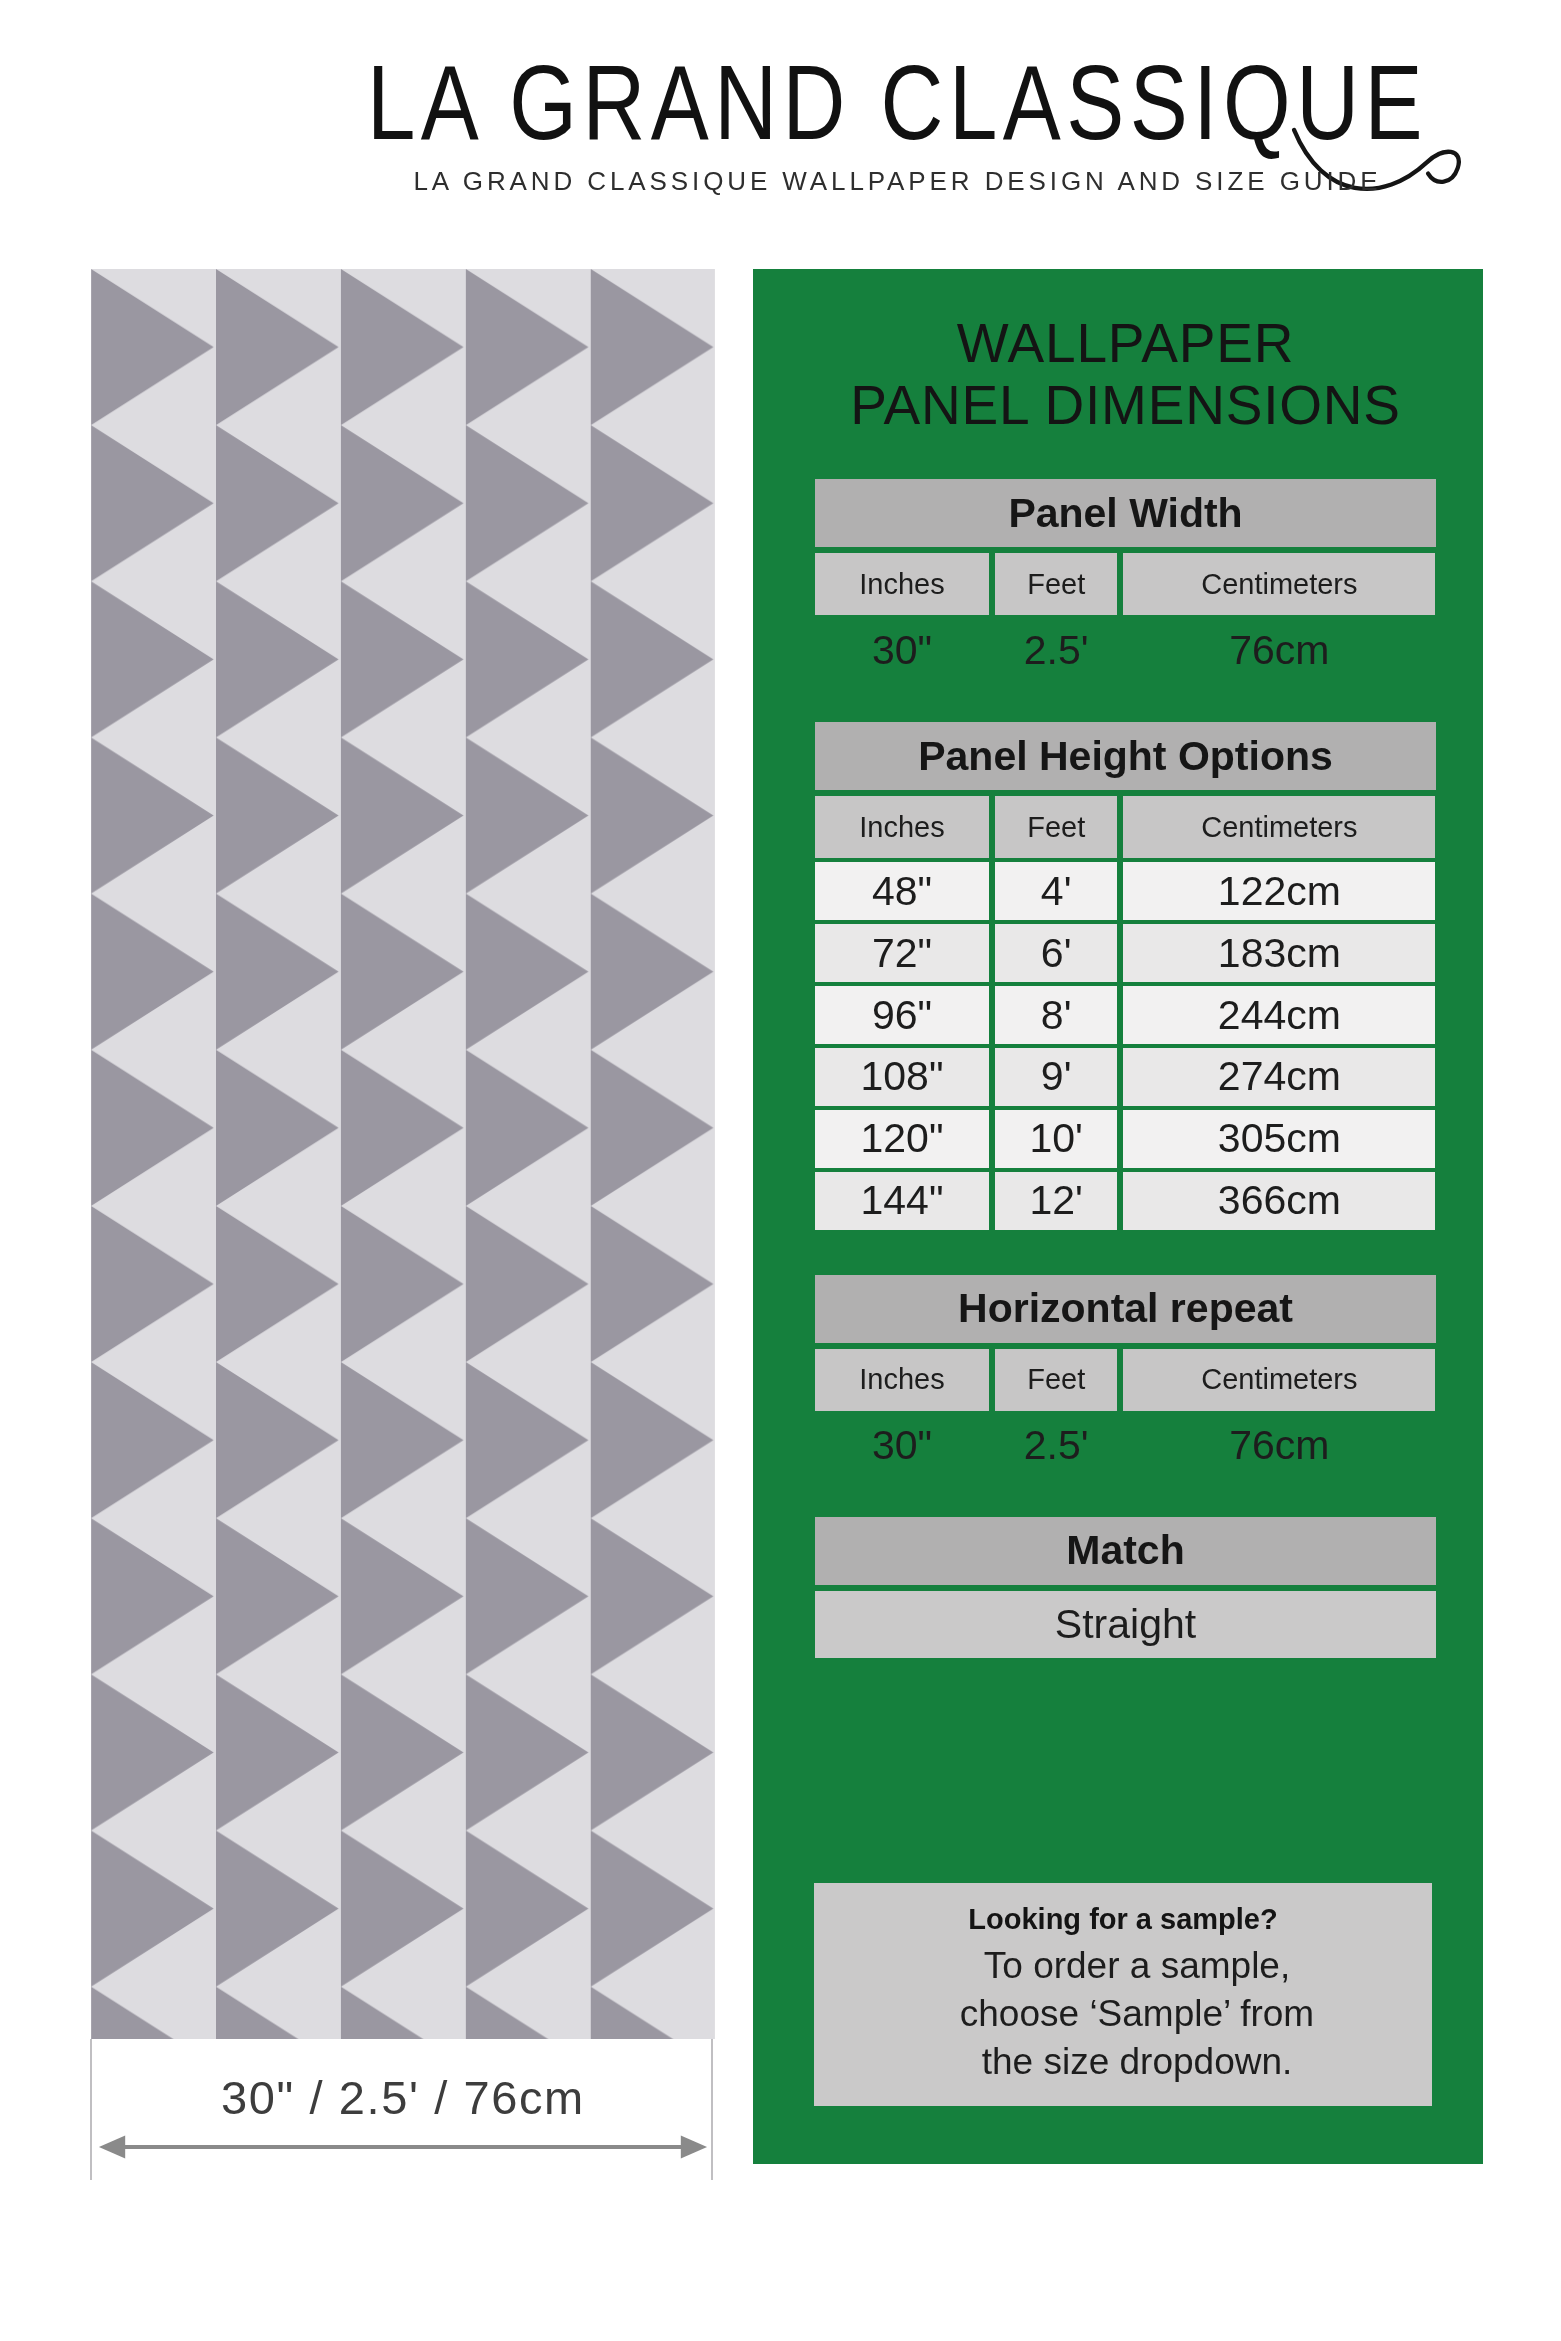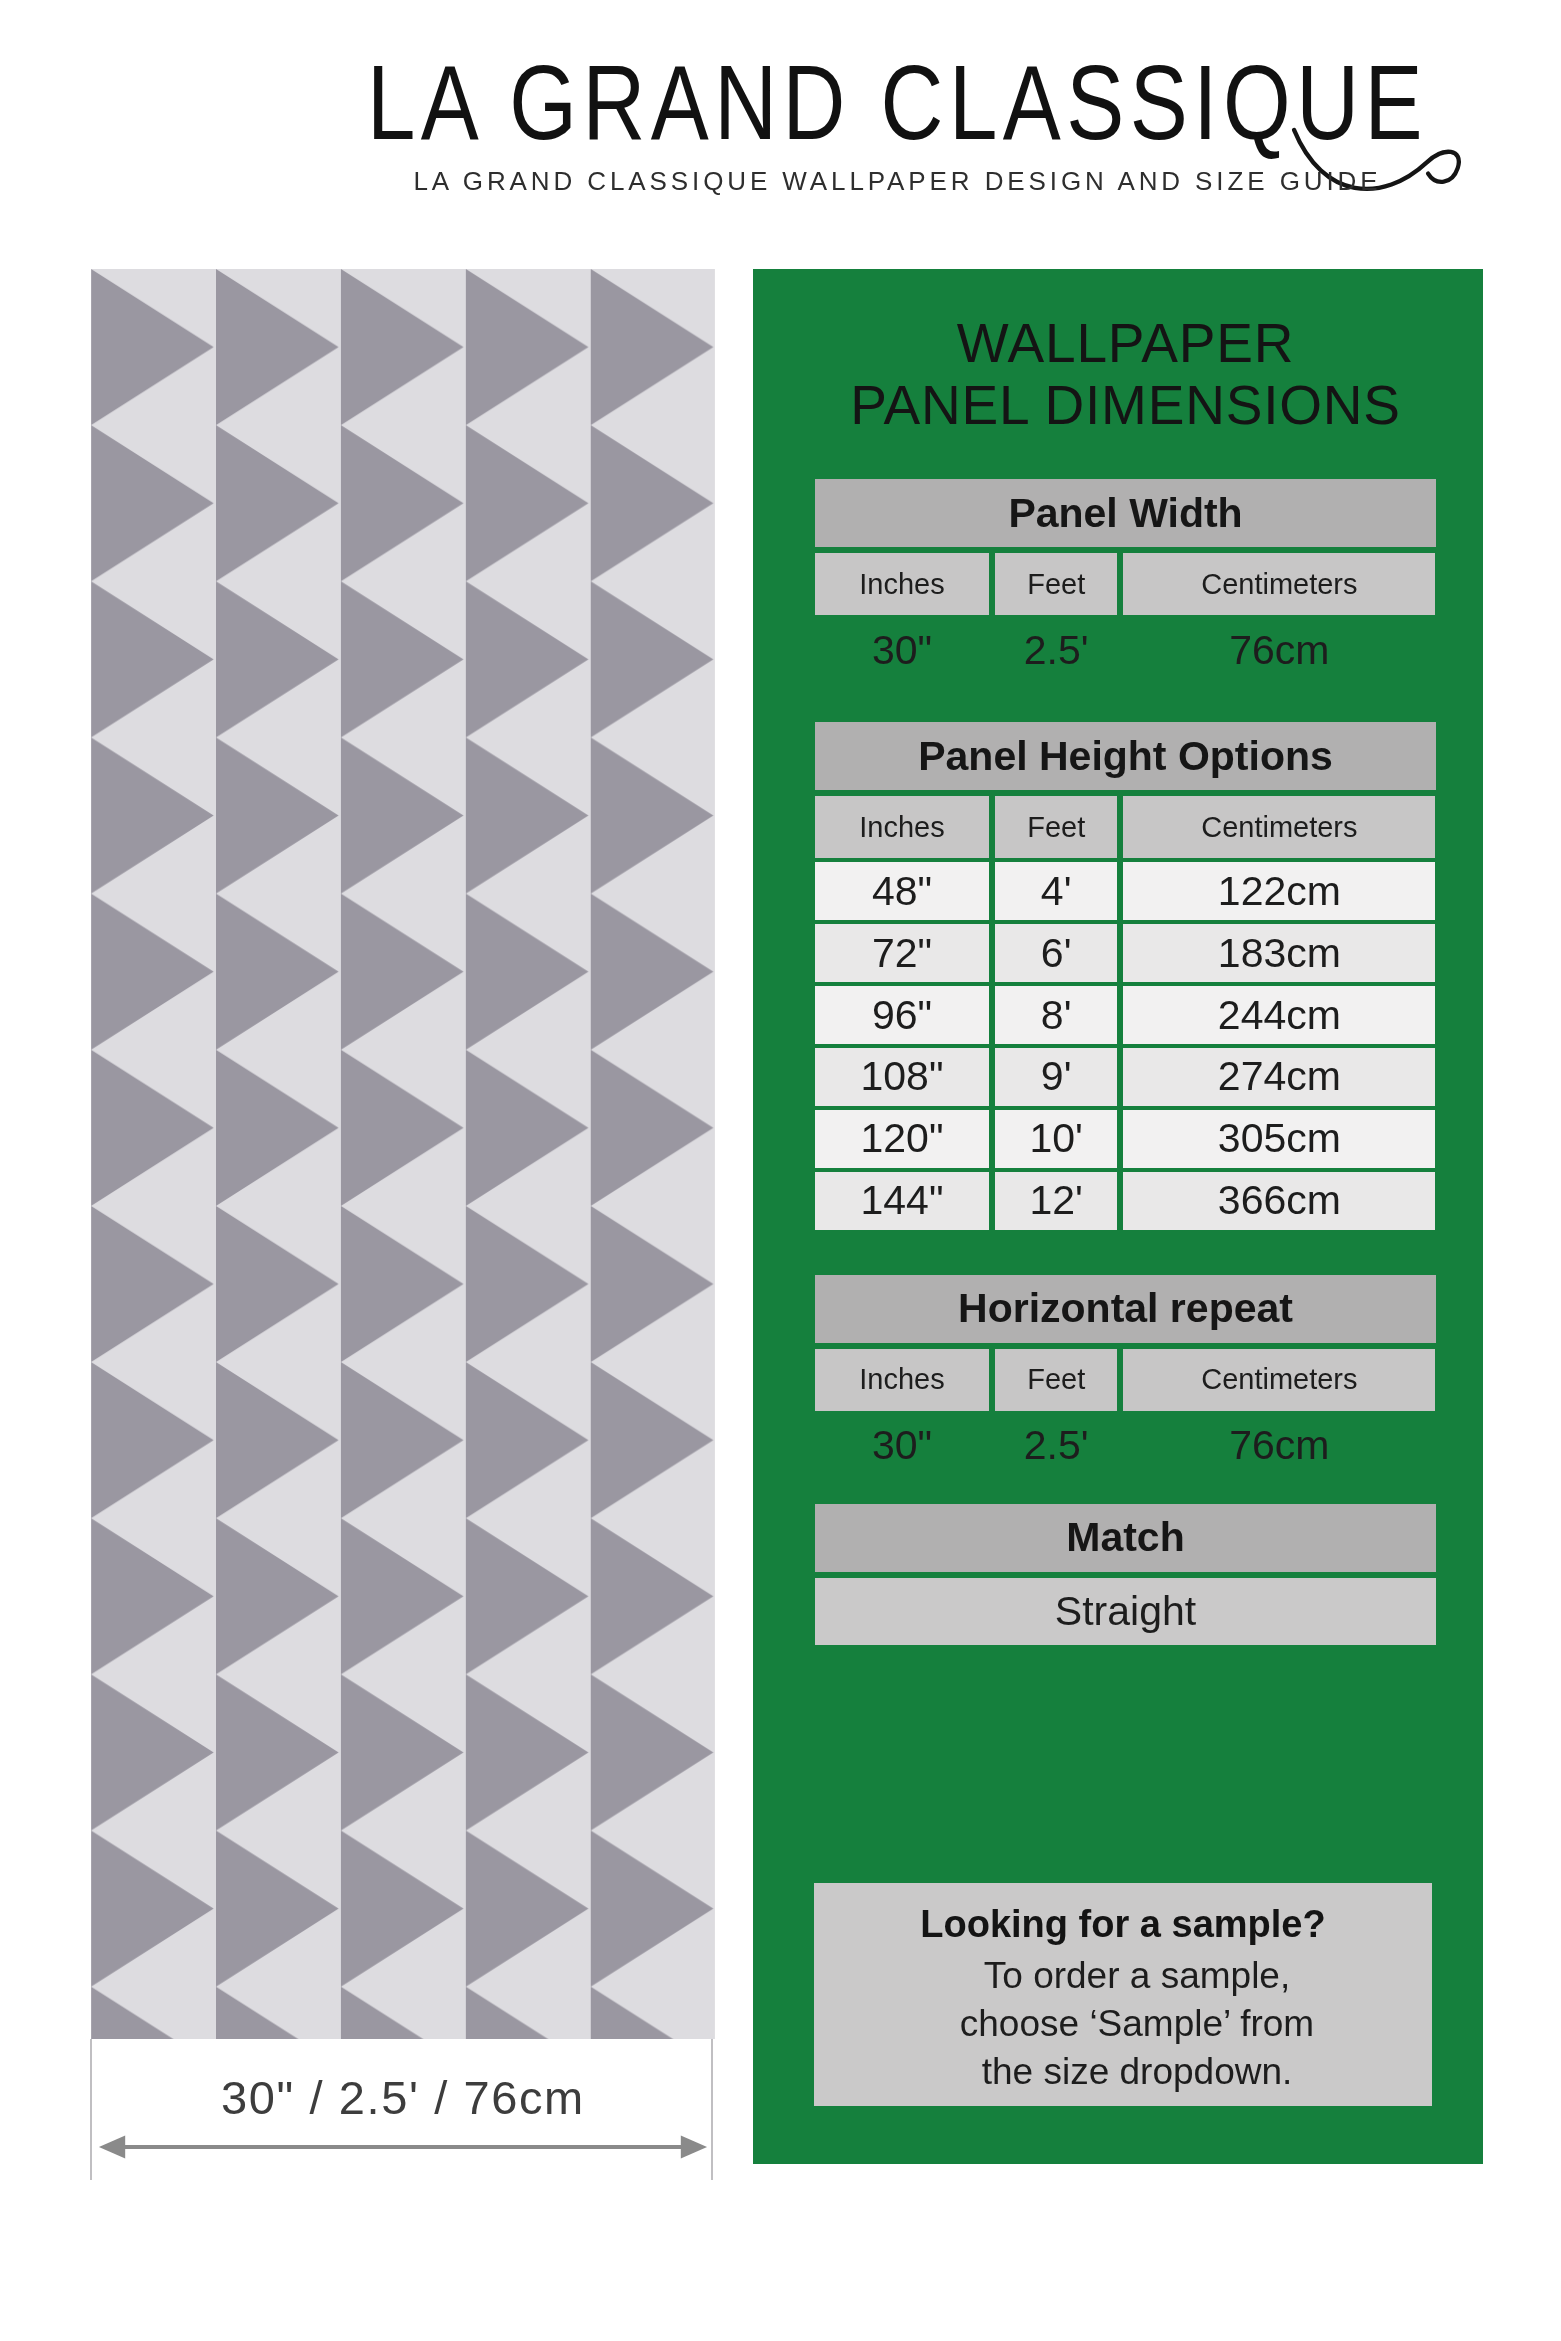--- a/index.html
+++ b/index.html
@@ -22,37 +22,37 @@
     font-size:47px;font-weight:300;color:#3d3d3d;letter-spacing:1.6px;}
   .dim-arrow{position:absolute;left:94px;top:2130px;}
 
   
   .info-panel{position:absolute;left:753px;top:269px;width:730px;height:1895px;background:#15803d;}
   .panel-inner{position:absolute;left:62px;top:0;width:621px;}
   .panel-title{margin-top:43px;text-align:center;font-size:55px;line-height:62px;
     letter-spacing:0.8px;color:#141414;font-weight:400;}
   .bar{height:68px;background:#b1b0b0;display:flex;align-items:center;justify-content:center;
     font-size:41px;font-weight:700;color:#161616;}
-  .bar.mt1{margin-top:43px;} .bar.mt2{margin-top:37px;} .bar.mt3{margin-top:45px;} .bar.mt4{margin-top:23px;text-align:center;}
+  .bar.mt1{margin-top:43px;} .bar.mt2{margin-top:37px;} .bar.mt3{margin-top:45px;} .bar.mt4{margin-top:36px;text-align:center;}
   .subhead-row{margin-top:6.2px;display:flex;gap:6.2px;}
   .subhead-row .cell{height:62px;background:#c7c6c6;display:flex;align-items:center;justify-content:center;
     font-size:29px;color:#1d1d1d;}
   .values-row{display:flex;gap:6.2px;}
   .values-row .cell{height:70px;display:flex;align-items:center;justify-content:center;font-size:41px;}
   .rows{margin-top:3.9px;}
   .data-row{display:flex;gap:6.2px;margin-top:3.9px;}
   .data-row .cell{height:58px;display:flex;align-items:center;justify-content:center;font-size:41px;}
   .data-row.odd .cell{background:#f2f1f1;}
   .data-row.even .cell{background:#e9e8e8;}
   .c-in{width:174px;flex:none;} .c-ft{width:122px;flex:none;} .c-cm{width:312px;flex:none;}
   .straight-row{margin-top:6.2px;height:67px;background:#cac9c9;display:flex;align-items:center;
     justify-content:center;font-size:41px;}
   .sample-box{position:absolute;left:61px;top:1614px;width:618px;height:223px;background:#cac9c9;
     text-align:center;}
-  .sample-title{margin-top:20px;font-size:38px;font-weight:700;color:#141414;}
+  .sample-title{margin-top:20px;font-size:29px;font-weight:700;color:#141414;}
   .sample-line{font-size:37px;line-height:48px;color:#1d1d1d;padding-left:28px;}
   .sample-line.first{margin-top:6.2px;}
 </style>
 </head>
 <body>
 
 <div id="page">
 
   <div class="brand-title">LA GRAND CLASSIQUE</div>
   <svg class="brand-swash" width="226" height="94" viewBox="0 0 290 120">

